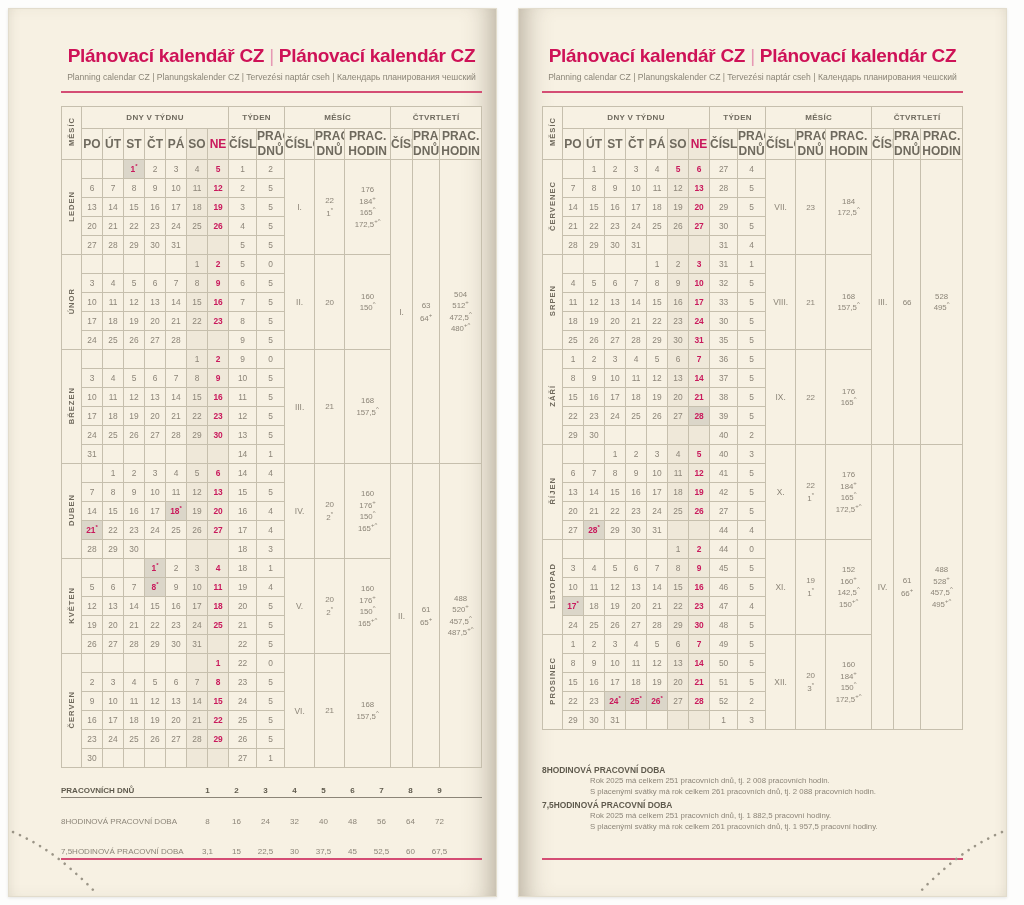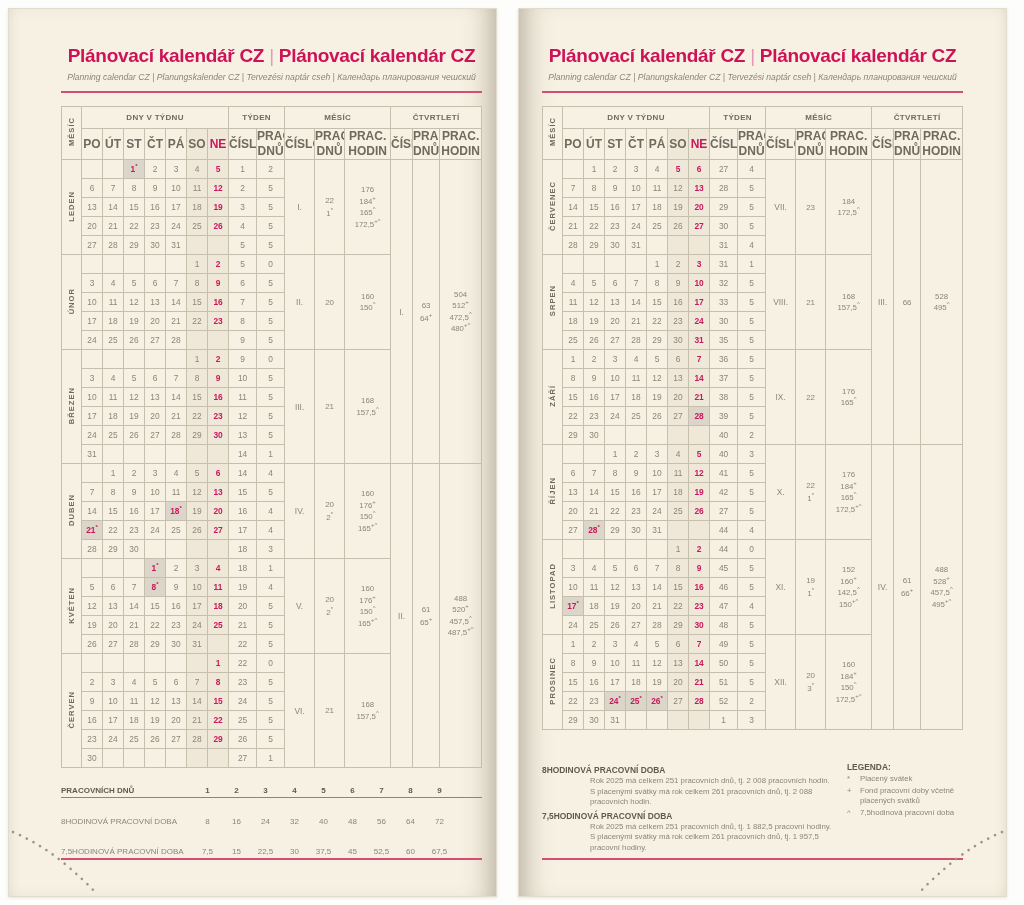--- a/index.html
+++ b/index.html
@@ -19,21 +19,21 @@
   #page-left{left:8px;
     box-shadow:inset -24px 0 28px -20px rgba(90,80,60,.45), inset 10px 0 12px -10px rgba(120,110,90,.18), 0 1px 3px rgba(0,0,0,.10);}
   #page-right{left:518px;
     box-shadow:inset 24px 0 28px -20px rgba(90,80,60,.45), inset -10px 0 12px -10px rgba(120,110,90,.18), 0 1px 3px rgba(0,0,0,.10);}
   .content{position:absolute;top:0;width:421px;}
   #page-left .content{left:52px;}
   #page-right .content{left:23px;}
 
   .cal-title{margin-top:36px;text-align:center;font-size:19px;font-weight:bold;color:#ce1257;letter-spacing:-.3px;white-space:nowrap;}
   .cal-title .sep{color:#e698b4;font-weight:normal;padding:0 5px;}
-  .cal-sub{margin-top:5px;text-align:center;font-size:8.6px;color:#8b8577;white-space:nowrap;font-style:italic;}
+  .cal-sub{margin-top:5px;text-align:center;font-size:8.6px;color:#8b8577;white-space:nowrap;}
   .head-rule{margin-top:9px;height:2px;background:var(--rule);}
 
   table.cal{border-collapse:collapse;table-layout:fixed;width:421px;margin-top:13px;}
   .cal th,.cal td{border:1px solid var(--line);padding:0;text-align:center;vertical-align:middle;overflow:hidden;}
   .cal thead th{color:#6f6a5e;background:var(--page);font-weight:bold;}
   .cal thead tr.gh th{height:22px;font-size:8px;letter-spacing:.3px;}
   .cal thead tr.sh th{height:25px;font-size:12px;}
   .cal thead th.small{font-size:6.3px;line-height:15px;}
   .cal thead th.wehd{background:var(--we);}
   .cal thead th.nehd{color:var(--red);background:var(--we);}
@@ -533,21 +533,21 @@
           <span class="val">24</span>
           <span class="val">32</span>
           <span class="val">40</span>
           <span class="val">48</span>
           <span class="val">56</span>
           <span class="val">64</span>
           <span class="val">72</span>
         </div>
         <div class="sumrow data">
           <span class="lbl">7,5HODINOVÁ PRACOVNÍ DOBA</span>
-          <span class="val">7,5</span>
+          <span class="val">3,1</span>
           <span class="val">15</span>
           <span class="val">22,5</span>
           <span class="val">30</span>
           <span class="val">37,5</span>
           <span class="val">45</span>
           <span class="val">52,5</span>
           <span class="val">60</span>
           <span class="val">67,5</span>
         </div>
       </div>
@@ -978,34 +978,19 @@
 
     <div class="notes">
       <div class="notes-left">
         <div class="note-h">8HODINOVÁ PRACOVNÍ DOBA</div>
         <div class="note-p">Rok 2025 má celkem 251 pracovních dnů, tj. 2 008 pracovních hodin.</div>
         <div class="note-p">S placenými svátky má rok celkem 261 pracovních dnů, tj. 2 088 pracovních hodin.</div>
         <div class="note-h">7,5HODINOVÁ PRACOVNÍ DOBA</div>
         <div class="note-p">Rok 2025 má celkem 251 pracovních dnů, tj. 1 882,5 pracovní hodiny.</div>
         <div class="note-p">S placenými svátky má rok celkem 261 pracovních dnů, tj. 1 957,5 pracovní hodiny.</div>
       </div>
-      <div class="legend">
-        <div class="legend-title">LEGENDA:</div>
-        <div class="legrow">
-          <span class="sym">*</span>
-          <span class="txt">Placený svátek</span>
-        </div>
-        <div class="legrow">
-          <span class="sym">+</span>
-          <span class="txt">Fond pracovní doby včetně placených svátků</span>
-        </div>
-        <div class="legrow">
-          <span class="sym">^</span>
-          <span class="txt">7,5hodinová pracovní doba</span>
-        </div>
-      </div>
     </div>
     <div class="bottom-rule"></div>
   </div>
   <svg class="stitch stitch-r" width="88" height="66" viewBox="0 0 88 66">
     <path d="M2,4 Q30,16 54,36 Q74,53 84,64" fill="none" stroke="#9b9587" stroke-width="2.6" stroke-dasharray="0.1 7.5" stroke-linecap="round"></path>
   </svg>
 </div>
 
 </body></html>

